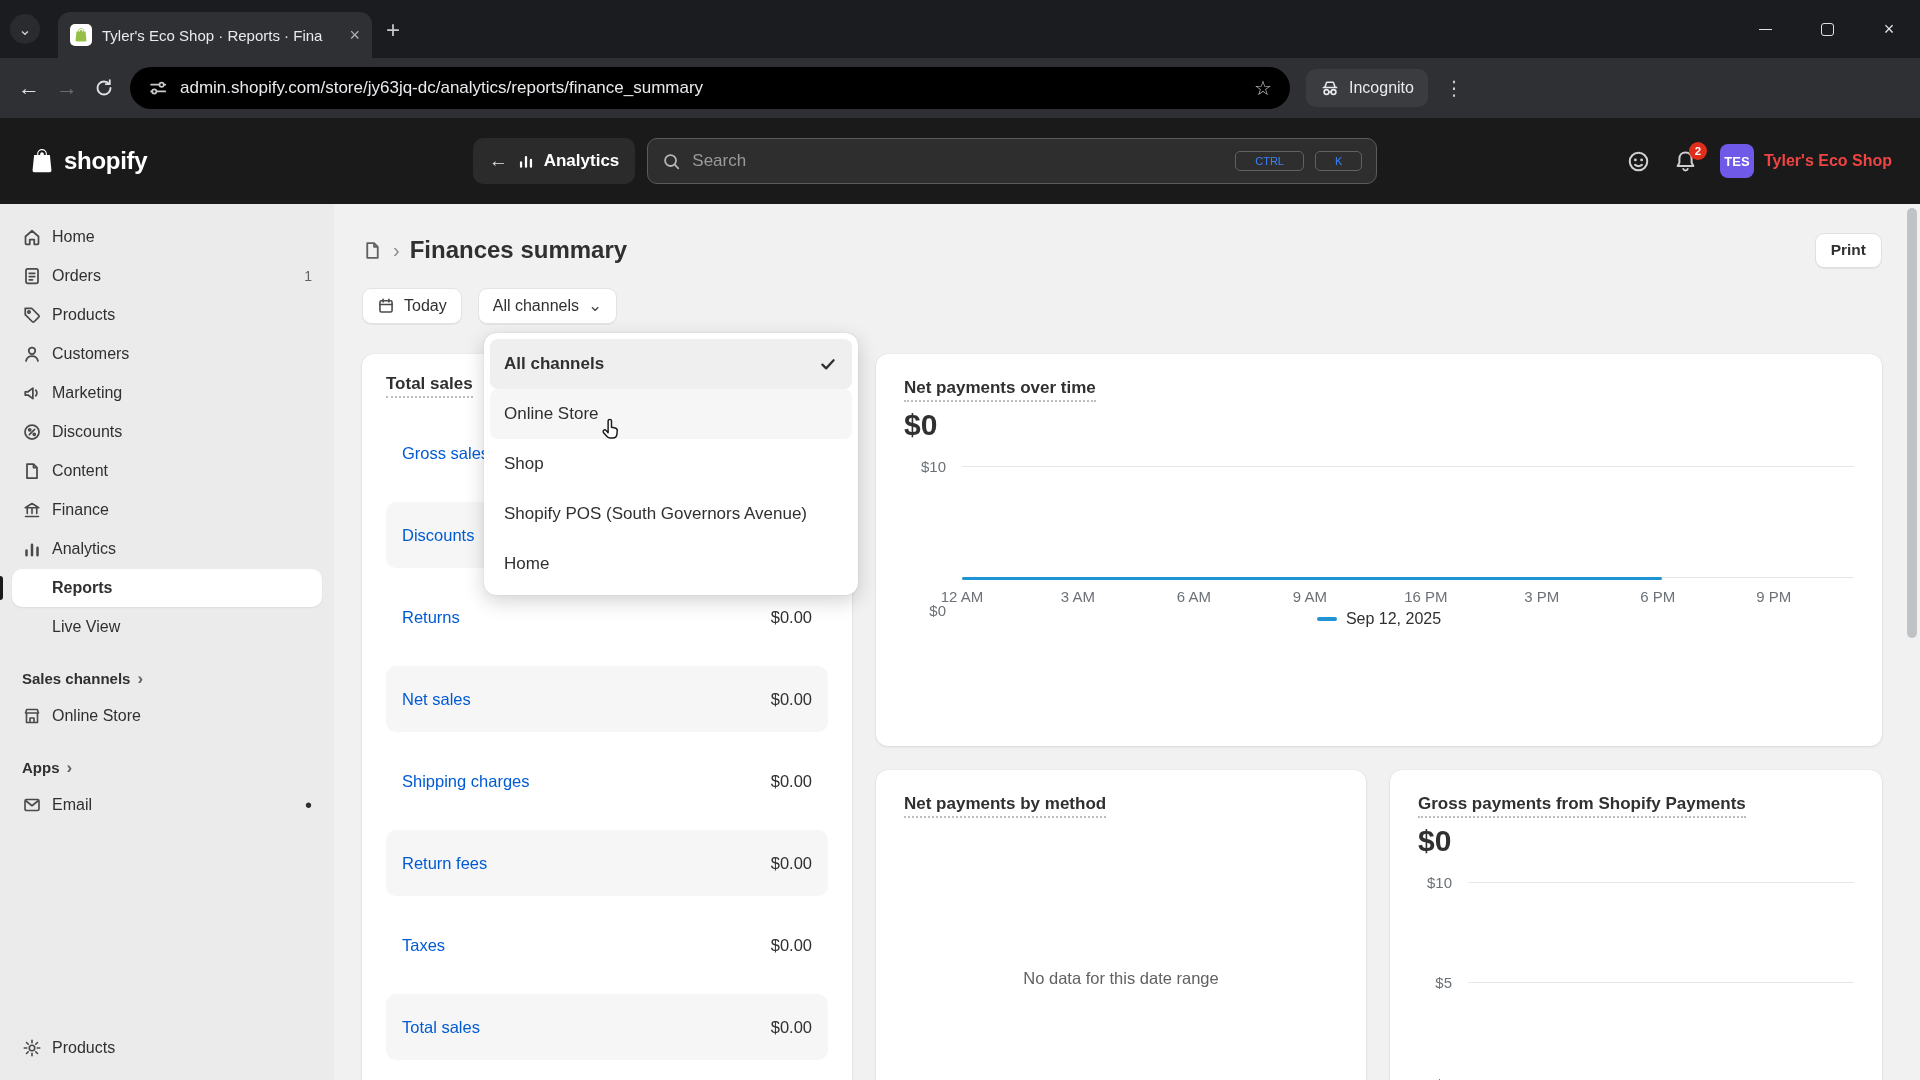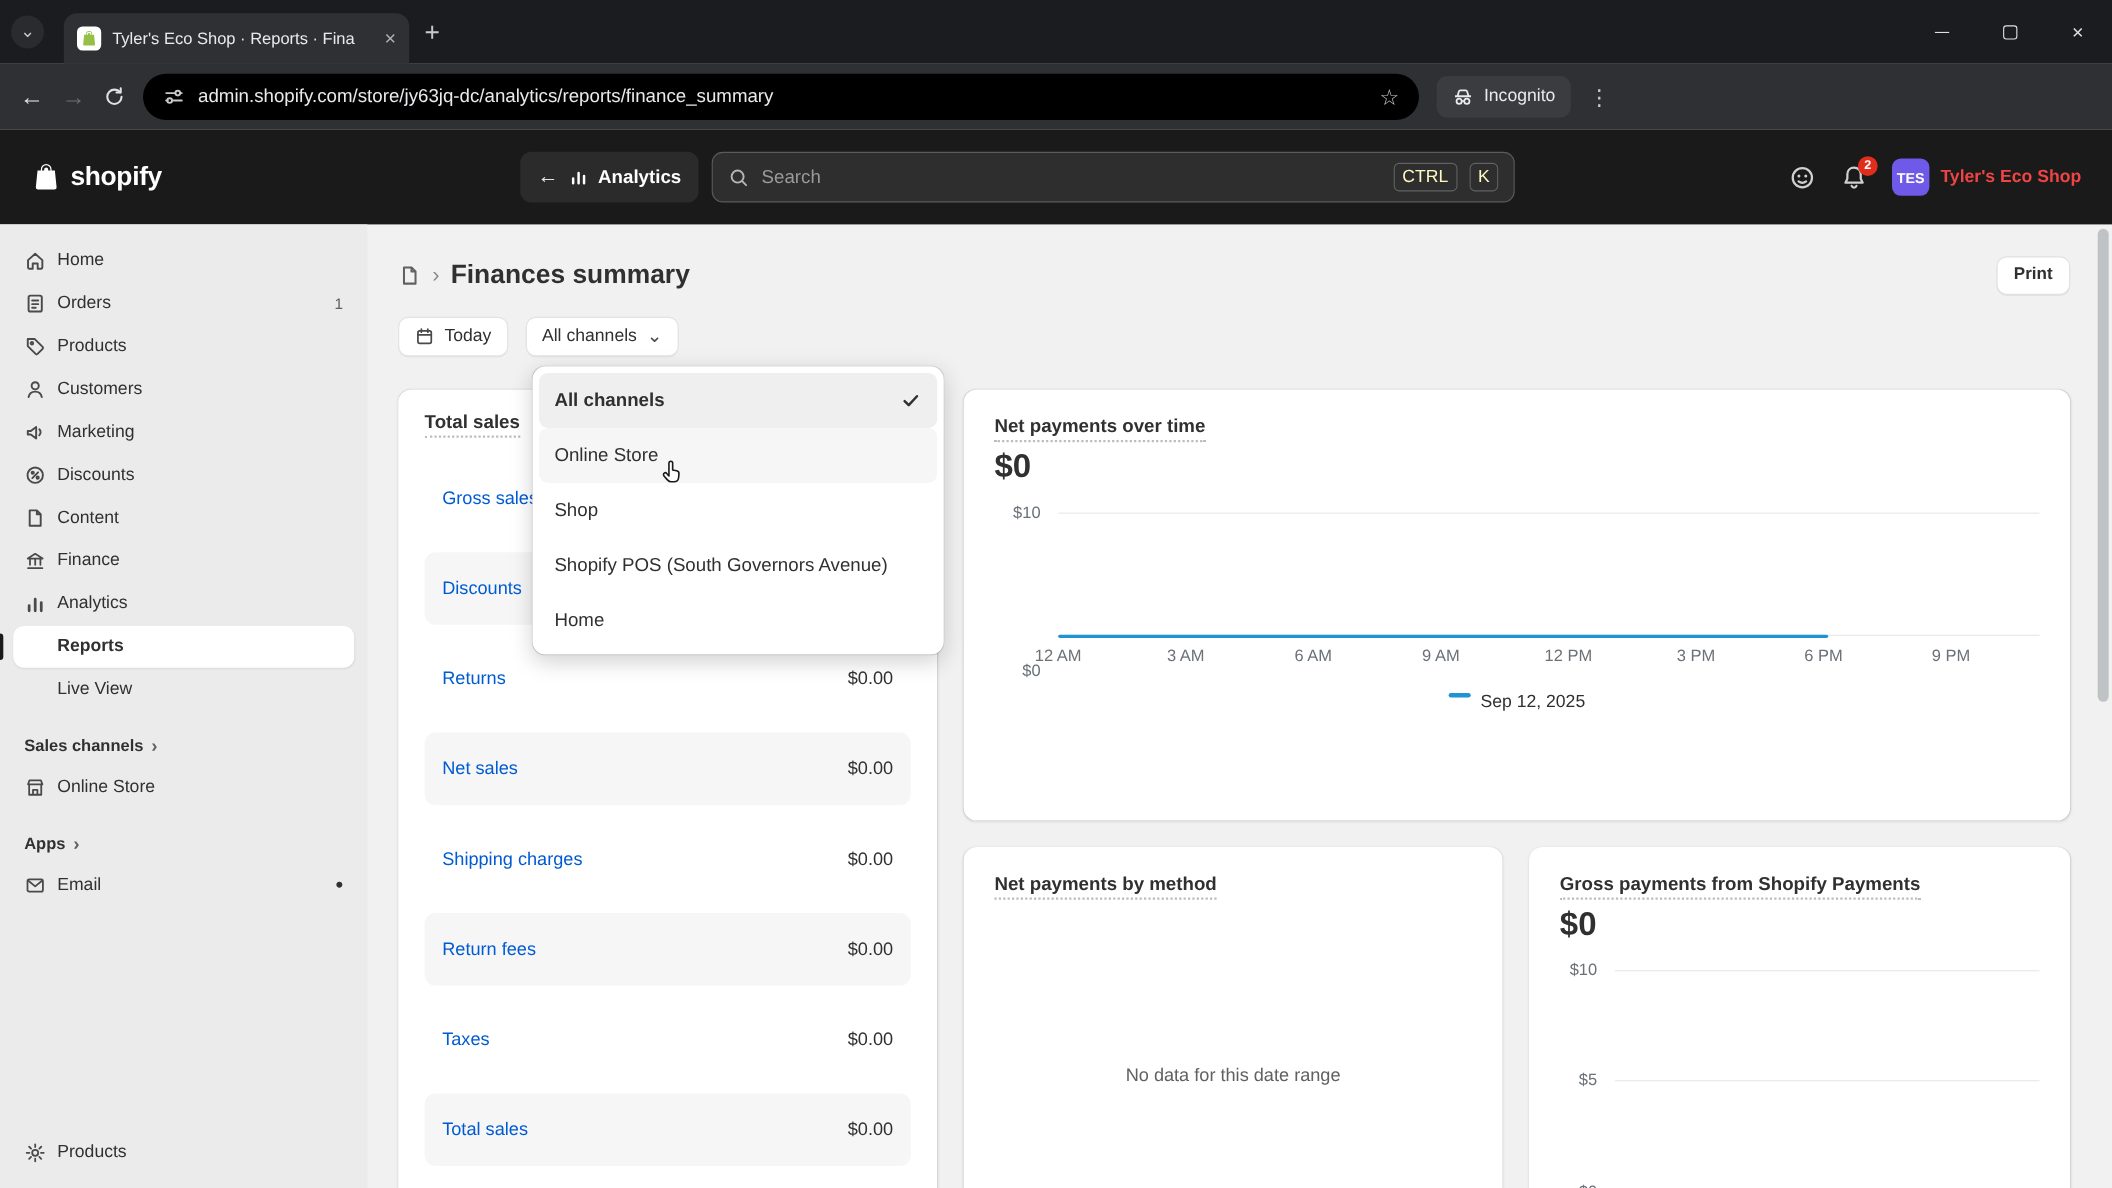--- a/index.html
+++ b/index.html
@@ -45,21 +45,21 @@
   .analytics-btn { height:46px; background:#2b2b2b; border-radius:10px; display:flex; align-items:center;
     gap:9px; padding:0 16px; color:#fff; font-size:17px; font-weight:600; }
   .arrow-ic { font-size:19px; color:#e3e3e3; }
   .bars-ic { width:18px; height:18px; color:#fff; }
   .searchbox { width:730px; height:46px; background:#2e2e2e; border:1px solid #5b5b5b; border-radius:10px;
     display:flex; align-items:center; gap:11px; padding:0 14px; }
   .search-ic { width:19px; height:19px; color:#b5b5b5; flex:none; }
   .searchbox input { flex:1; background:transparent; border:none; outline:none; color:#e3e3e3; font-size:17px;
     font-family:"Liberation Sans", sans-serif; }
   .searchbox input::placeholder { color:#9a9a9a; }
-  .key { border:1px solid #5f6163; border-radius:5px; padding:3px 7px; font-size:16px; color:#fef9c3; }
+  .key { border:1px solid #5f6163; border-radius:5px; padding:3px 19px; font-size:11px; color:#3b82f6; }
   .topbar-right { display:flex; align-items:center; gap:22px; width:320px; justify-content:flex-end; }
   .sidekick-ic { width:25px; height:25px; color:#d0d0d0; }
   .bell-wrap { position:relative; width:25px; height:25px; color:#d0d0d0; }
   .bell-badge { position:absolute; top:-7px; right:-9px; min-width:18px; height:18px; border-radius:9px;
     background:#e02d1c; color:#fff; font-size:11.5px; font-weight:700; display:flex; align-items:center;
     justify-content:center; padding:0 4px; }
   .account-chip { display:flex; align-items:center; gap:10px; }
   .avatar { width:34px; height:34px; border-radius:8px; background:#6e59e8; color:#fff; font-size:13px;
     font-weight:700; display:flex; align-items:center; justify-content:center; }
   .store-name { color:#ef4444; font-size:16px; font-weight:600; }
@@ -117,21 +117,21 @@
   .big-val { font-size:30px; font-weight:650; color:#303030; margin-top:10px; }
   .chart-wrap { display:flex; margin-top:24px; }
   .y-gutter { width:58px; position:relative; flex:none; }
   .y-lab { position:absolute; right:16px; font-size:15px; color:#6b7177; }
   .plot-col { flex:1; }
   .plot-area { position:relative; height:112px; }
   .gridline { position:absolute; left:0; right:0; border-top:1px solid #e7e7e7; }
   .data-line { position:absolute; bottom:-1.5px; left:0; width:78.5%; height:3px; background:#2094d3; border-radius:2px; }
   .x-axis { position:relative; height:22px; margin-top:10px; }
   .x-lab { position:absolute; transform:translateX(-50%); font-size:15px; color:#6b7177; white-space:nowrap; }
-  .legend { display:flex; justify-content:center; gap:9px; margin-top:20px; }
+  .legend { display:flex; align-items:center; justify-content:center; gap:9px; }
   .legend-dash { width:20px; height:3.5px; border-radius:2px; background:#2094d3; }
   .legend-text { font-size:16px; color:#303030; }
 
   .bottom-row { display:flex; gap:24px; }
   .method-card { width:490px; height:520px; padding:24px 28px; flex:none; }
   .empty-msg { text-align:center; margin-top:155px; font-size:16.5px; color:#616161; }
   .gross-card { flex:1; height:520px; padding:24px 28px; }
   .gross-plot { position:relative; height:202px; }
   .gridline.dotted { border-top:2px dotted #8a9095; }
   .y-gutter-3 { width:50px; position:relative; flex:none; }
@@ -482,21 +482,21 @@
               <div class="plot-area">
                 <div class="gridline" style="top:0;"></div>
                 <div class="gridline" style="bottom:0;"></div>
                 <div class="data-line"></div>
               </div>
               <div class="x-axis">
                 <span class="x-lab" style="left:0%;">12 AM</span>
                 <span class="x-lab" style="left:13%;">3 AM</span>
                 <span class="x-lab" style="left:26%;">6 AM</span>
                 <span class="x-lab" style="left:39%;text-align:right;">9 AM</span>
-                <span class="x-lab" style="left:52%;">12 PM</span>
+                <span class="x-lab" style="left:52%;">16 PM</span>
                 <span class="x-lab" style="left:65%;">3 PM</span>
                 <span class="x-lab" style="left:78%;">6 PM</span>
                 <span class="x-lab" style="left:91%;">9 PM</span>
               </div>
             </div>
           </div>
           <div class="legend">
             <span class="legend-dash"></span>
             <span class="legend-text">Sep 12, 2025</span>
           </div>

